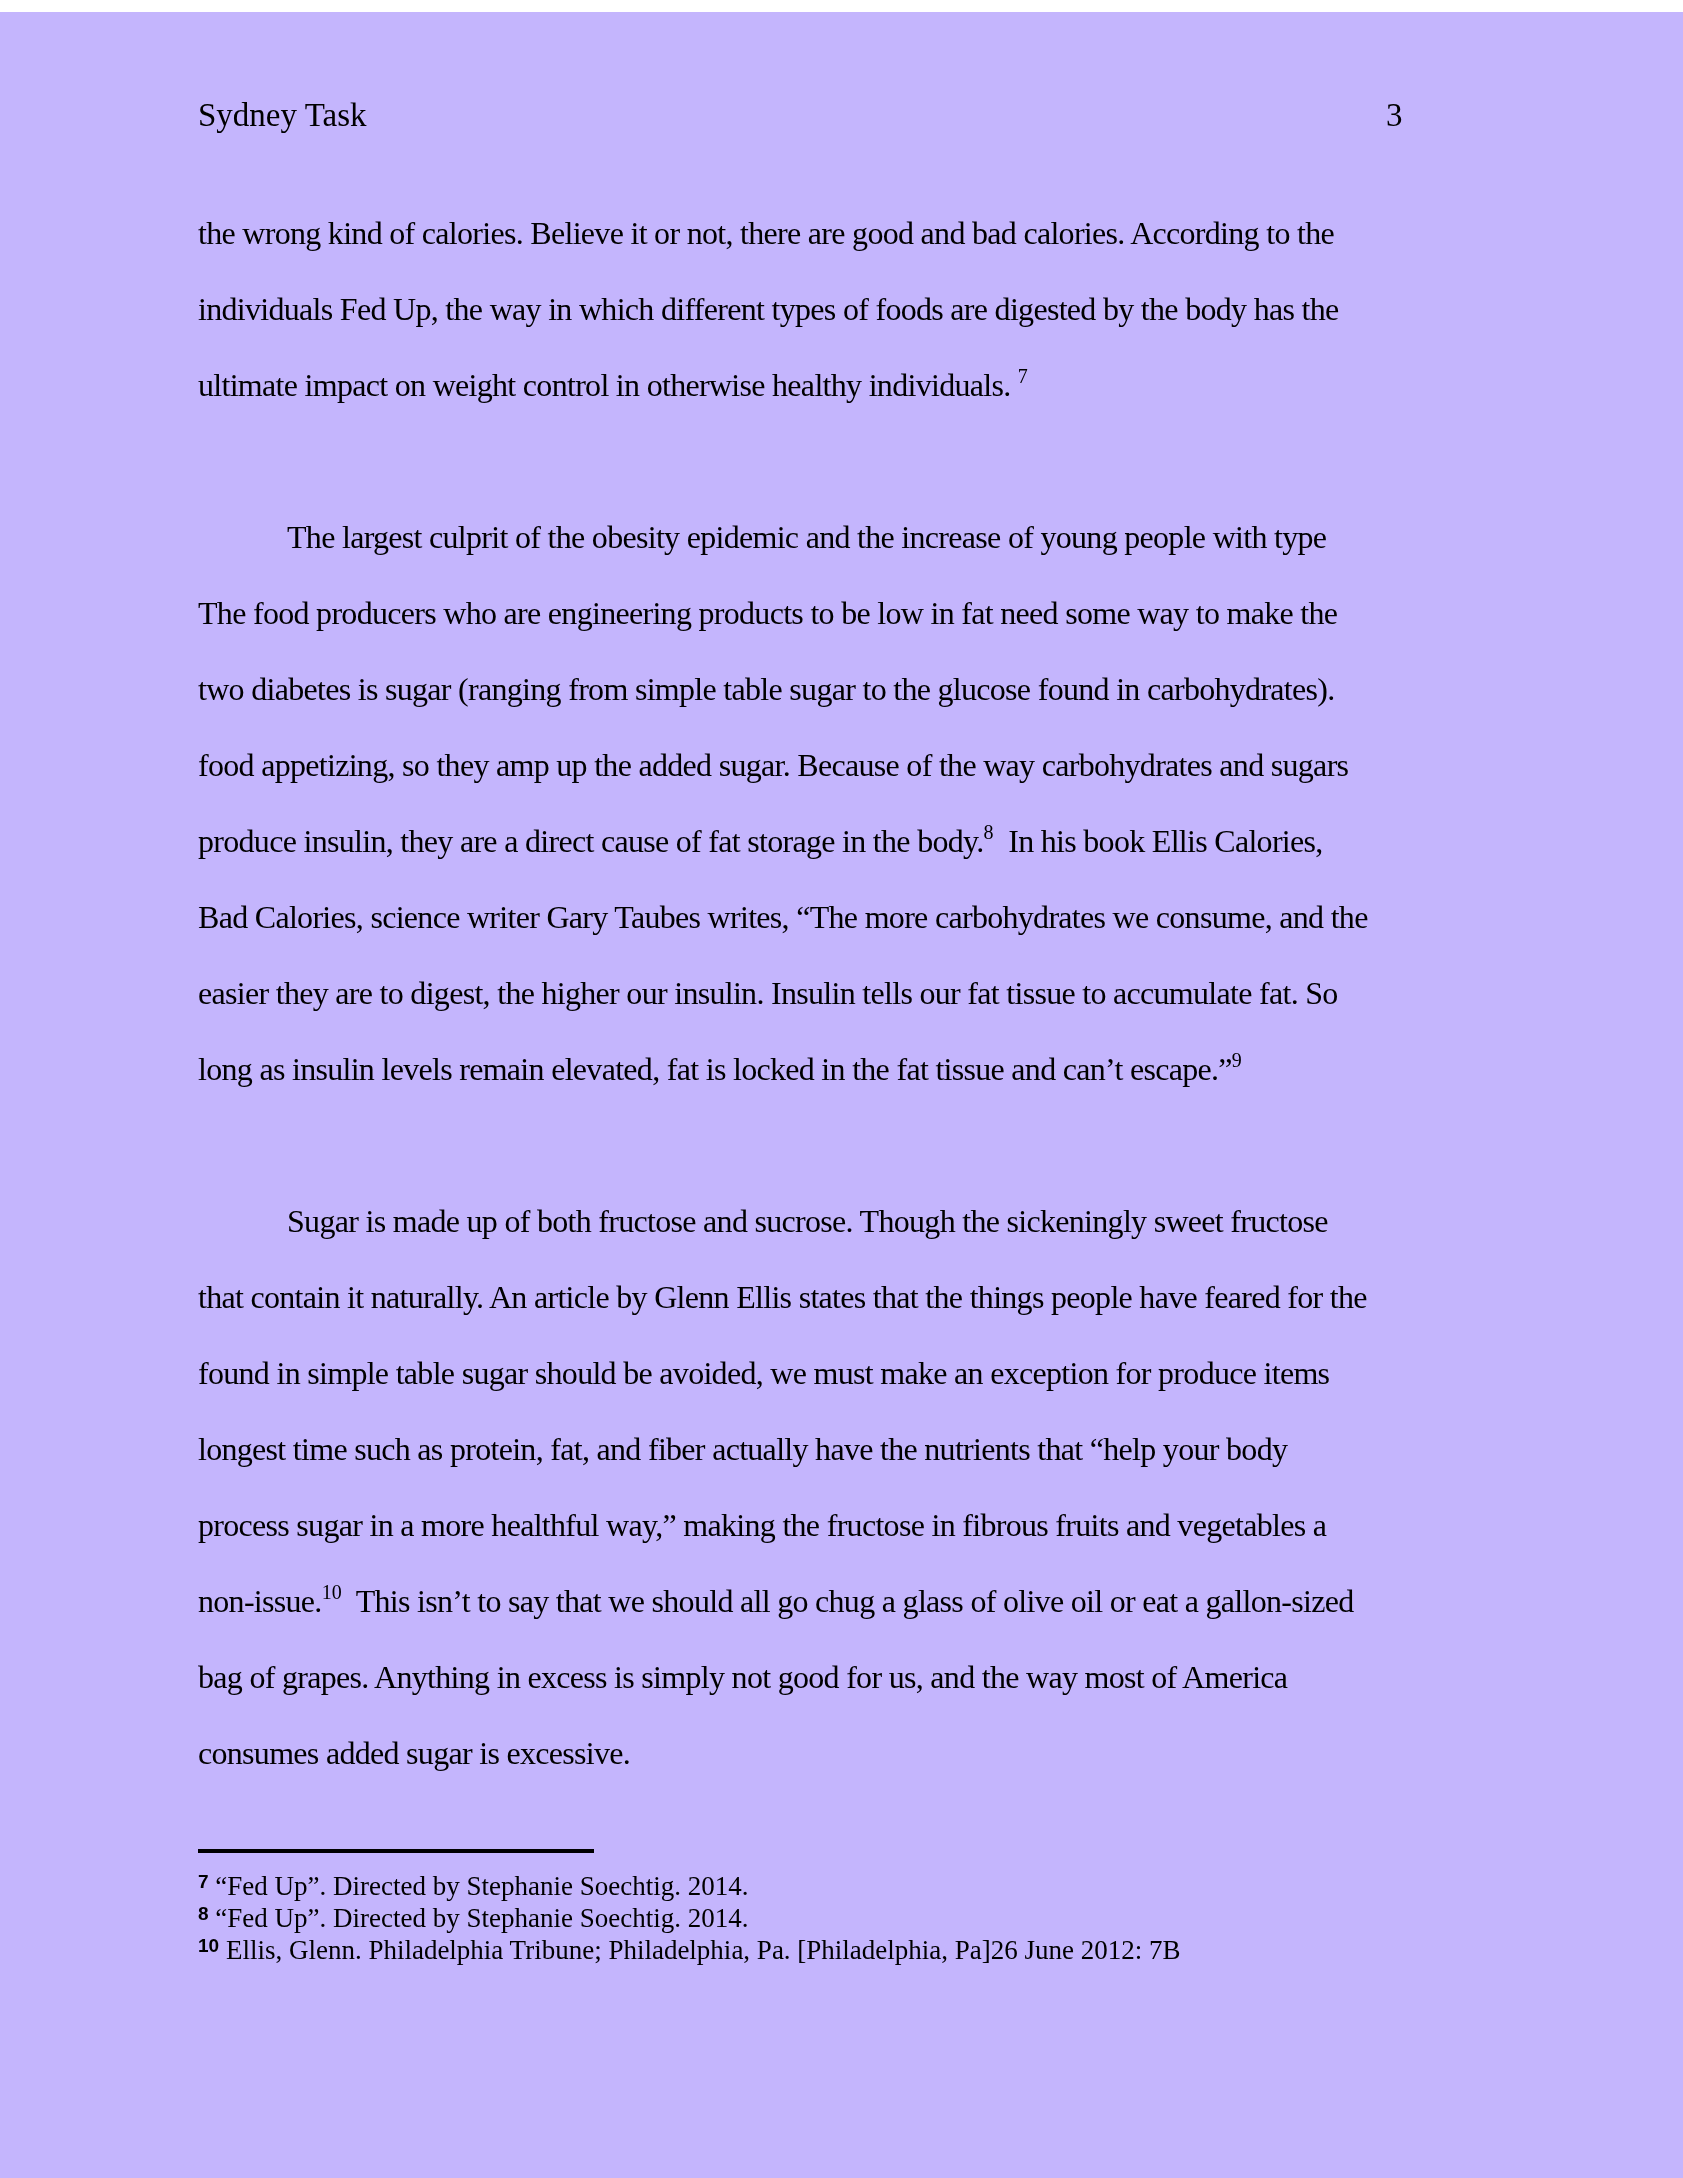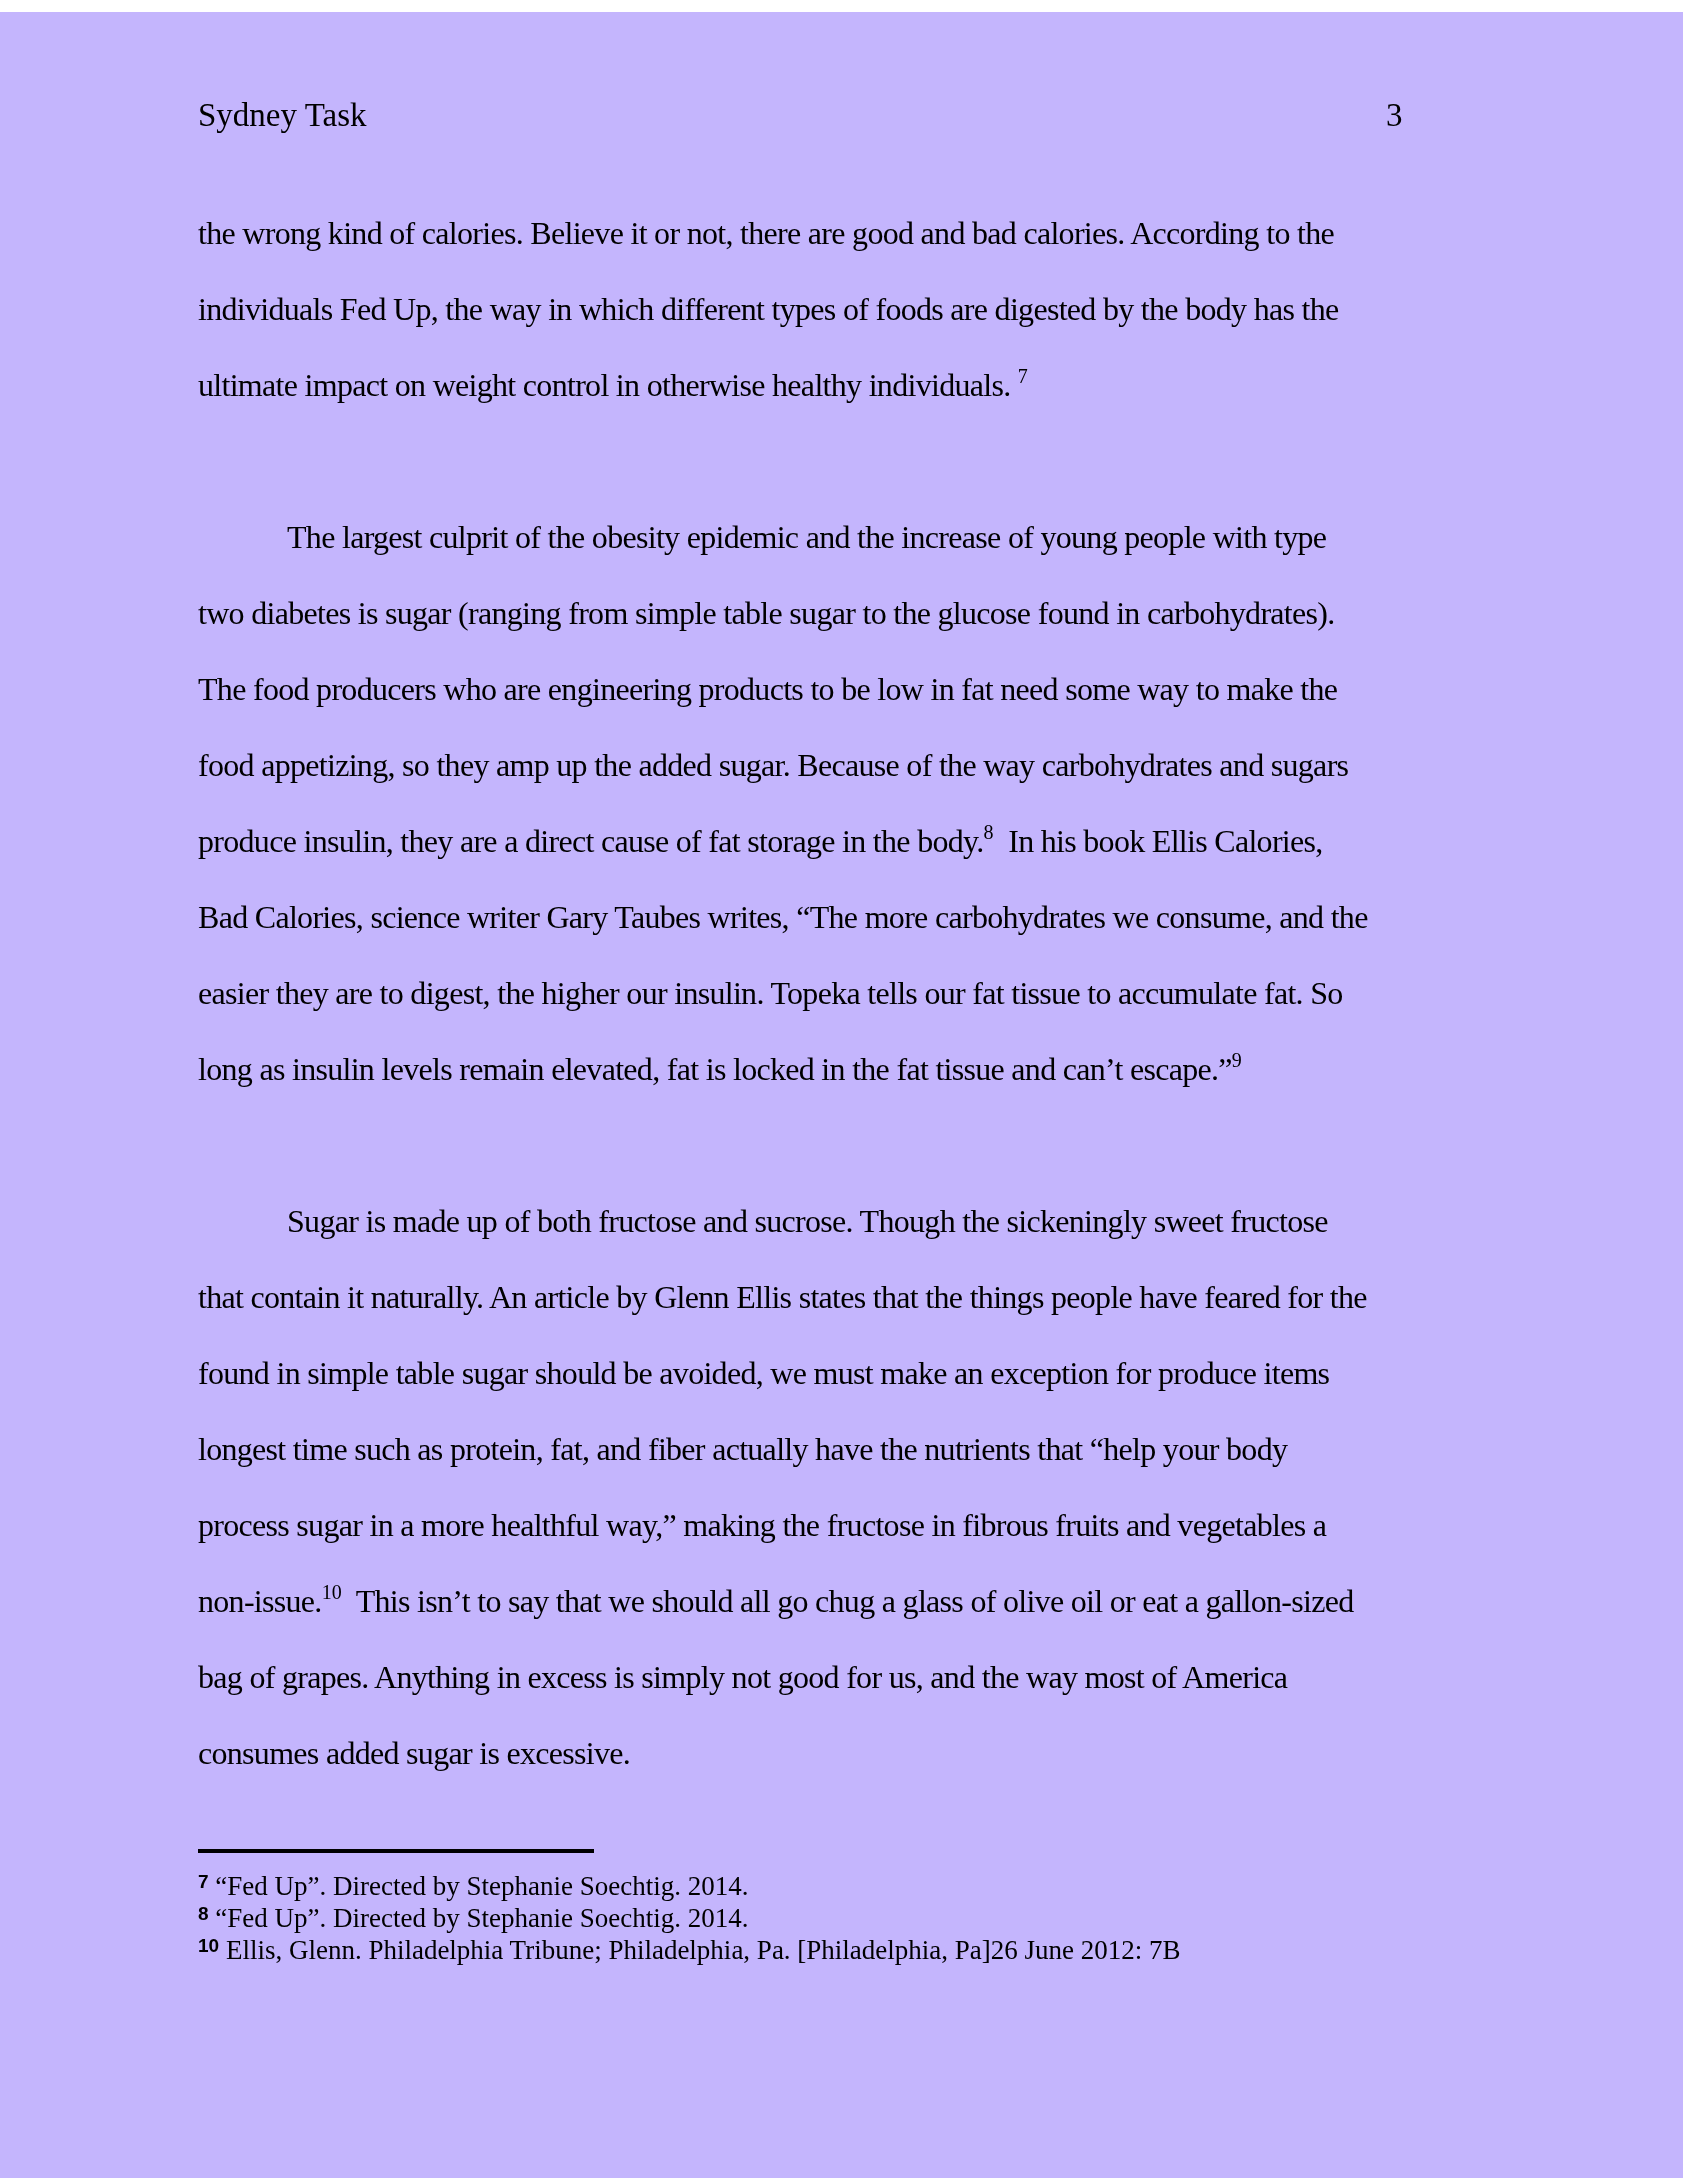--- a/index.html
+++ b/index.html
@@ -92,26 +92,26 @@
   <div class="header-page-number">3</div>
 
   <div class="body-text" id="body-text">
       <div class="para">
         <div class="line"><span class="">the wrong kind of calories. Believe it or not, there are good and bad calories. According to the</span></div>
         <div class="line"><span class="">individuals </span><span class="italic">Fed Up</span><span class="">, the way in which different types of foods are digested by the body has the</span></div>
         <div class="line"><span class="">ultimate impact on weight control in otherwise healthy individuals. </span><sup class="fn-ref">7</sup></div>
       </div>
       <div class="para indented">
         <div class="line"><span class="">The largest culprit of the obesity epidemic and the increase of young people with type</span></div>
+        <div class="line"><span class="">The food producers who are engineering products to be low in fat need some way to make the</span></div>
         <div class="line"><span class="">two diabetes is sugar (ranging from simple table sugar to the glucose found in carbohydrates).</span></div>
-        <div class="line"><span class="">The food producers who are engineering products to be low in fat need some way to make the</span></div>
         <div class="line"><span class="">food appetizing, so they amp up the added sugar. Because of the way carbohydrates and sugars</span></div>
         <div class="line"><span class="">produce insulin, they are a direct cause of fat storage in the body.</span><sup class="fn-ref">8</sup><span class="">  In his book </span><span class="italic">Ellis Calories,</span></div>
         <div class="line"><span class="italic">Bad Calories,</span><span class=""> science writer Gary Taubes writes, “The more carbohydrates we consume, and the</span></div>
-        <div class="line"><span class="">easier they are to digest, the higher our insulin. Topeka tells our fat tissue to accumulate fat. So</span></div>
+        <div class="line"><span class="">easier they are to digest, the higher our insulin. Insulin tells our fat tissue to accumulate fat. So</span></div>
         <div class="line"><span class="">long as insulin levels remain elevated, fat is locked in the fat tissue and can’t escape.”</span><sup class="fn-ref">9</sup></div>
       </div>
       <div class="para indented">
         <div class="line"><span class="">Sugar is made up of both fructose and sucrose. Though the sickeningly sweet fructose</span></div>
         <div class="line"><span class="">that contain it naturally. An article by Glenn Ellis states that the things people have feared for the</span></div>
         <div class="line"><span class="">found in simple table sugar should be avoided, we must make an exception for produce items</span></div>
         <div class="line"><span class="">longest time such as protein, fat, and fiber actually have the nutrients that “help your body</span></div>
         <div class="line"><span class="">process sugar in a more healthful way,” making the fructose in fibrous fruits and vegetables a</span></div>
         <div class="line"><span class="">non-issue.</span><sup class="fn-ref">10</sup><span class="">  This isn’t to say that we should all go chug a glass of olive oil or eat a gallon-sized</span></div>
         <div class="line"><span class="">bag of grapes. Anything in excess is simply not good for us, and the way most of America</span></div>

